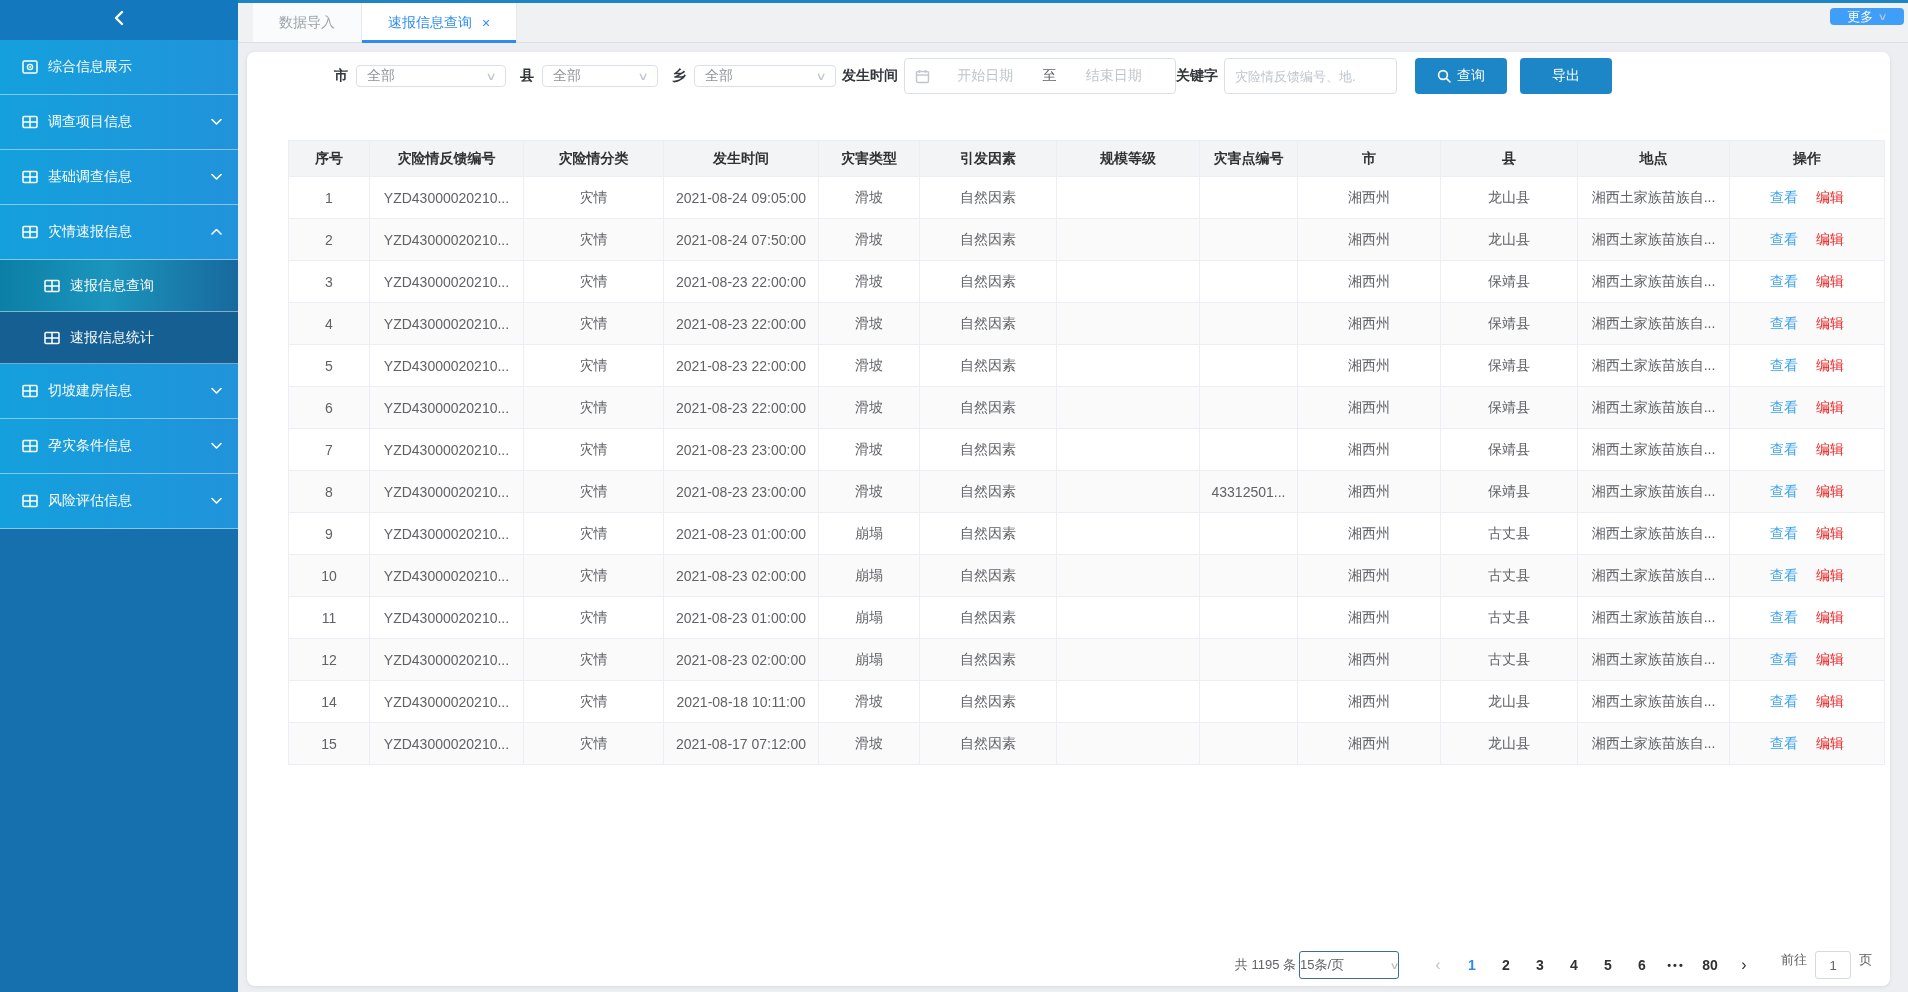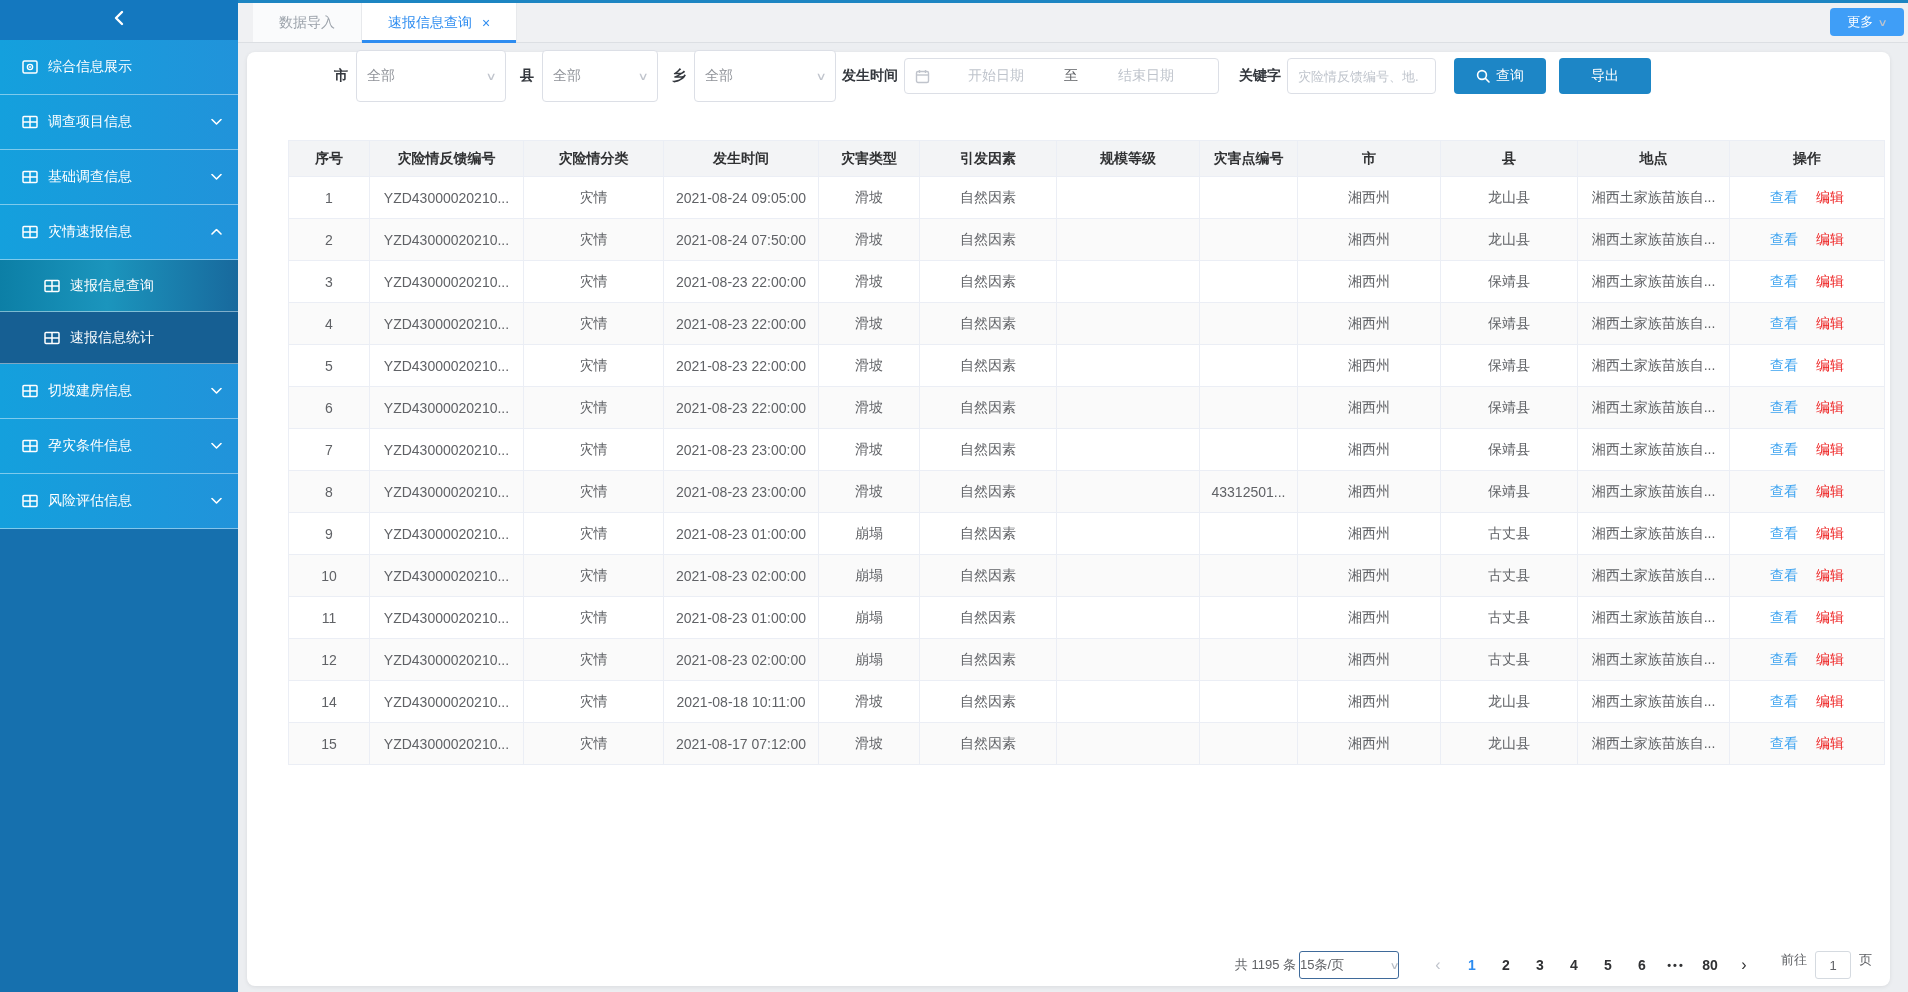--- a/index.html
+++ b/index.html
@@ -22,43 +22,43 @@
   
   .topstrip { position:absolute; left:238px; right:0; top:0; height:3px; background:#1d85c2; z-index:6; }
   .tabbar { position:absolute; left:238px; right:0; top:3px; height:40px; background:#f0f1f3;
             border-bottom:1px solid #dcdfe3; display:flex; align-items:stretch; z-index:5; }
   .tabs { display:flex; margin-left:15px; }
   .tab { display:flex; align-items:center; padding:0 26px; background:#fafbfc; border-right:1px solid #e7e9ec;
          font-size:14px; color:#9ca3ab; cursor:pointer; position:relative; }
   .tab.active { background:#ffffff; color:var(--accent); }
   .tab.active::after { content:""; position:absolute; left:0; right:0; bottom:-1px; height:3px; background:var(--accent); }
   .tab .tab-close { margin-left:10px; font-size:14px; line-height:1; color:var(--accent); cursor:pointer; }
-  .more-btn { position:absolute; right:4px; top:5px; width:74px; height:28px; background:#3f9ef7; color:#fff;
+  .more-btn { position:absolute; right:4px; top:5px; width:74px; height:17px; background:#3f9ef7; color:#fff;
               border:none; border-radius:4px; font-size:13px; cursor:pointer;
               display:flex; align-items:center; justify-content:center; gap:6px; font-family:inherit; }
   .more-btn .chev { font-size:10px; transform:scaleX(1.4); }
 
   
   .page { position:absolute; left:238px; right:0; top:43px; bottom:0; background:#eceef1; }
   .panel { position:absolute; left:9px; top:9px; width:1643px; height:934px; background:#fff;
            border-radius:8px; box-shadow:0 1px 4px rgba(0,0,0,.08); }
 
   
   .filters { position:absolute; left:87px; top:6px; height:36px; display:flex; align-items:center; }
   .f-label { font-size:14px; font-weight:700; color:#33373d; white-space:nowrap; }
-  .sel { height:52px; border:1px solid #dcdfe6; border-radius:4px; background:#fff; display:flex; align-items:center;
+  .sel { height:22px; border:1px solid #dcdfe6; border-radius:4px; background:#fff; display:flex; align-items:center;
          padding:0 10px; font-size:14px; color:#909399; cursor:pointer; justify-content:space-between; }
   .sel .chev, .datebox .sep ~ *, .chev { color:#c0c4cc; }
   .sel .chev { font-size:11px; transform:scaleX(1.4); }
   .datebox { height:36px; border:1px solid #dcdfe6; border-radius:4px; background:#fff; display:flex; align-items:center;
              padding:0 10px; font-size:14px; cursor:pointer; }
   .datebox .ph { flex:1; text-align:center; color:#bfc4cc; }
   .datebox .sep { color:#606266; padding:0 6px; }
   .kw-input { height:36px; border:1px solid #dcdfe6; border-radius:4px; padding:0 10px; font-size:13px;
-              color:#606266; width:149px; font-family:inherit; }
+              color:#606266; width:173px; font-family:inherit; }
   .kw-input::placeholder { color:#bfc4cc; }
   .btn { height:36px; border:none; border-radius:4px; background:var(--btn-blue); color:#fff; font-size:14px;
          cursor:pointer; display:flex; align-items:center; justify-content:center; gap:6px; width:92px; font-family:inherit; }
 
   
   .table-wrap { position:absolute; left:41px; top:88px; width:1596px; }
   table { border-collapse:collapse; table-layout:fixed; width:1596px; font-size:14px; }
   th, td { border:1px solid #ebeef5; text-align:center; overflow:hidden; white-space:nowrap; text-overflow:ellipsis; }
   th { height:36px; background:#f3f4f6; color:#303133; font-weight:700; }
   td { height:42px; color:#606266; }
@@ -253,21 +253,21 @@
         <span class="chev">∨</span>
       </div>
 
       <span class="f-label" style="margin-right:8px;">乡</span>
       <div class="sel" style="width:142px; margin-right:6px;">
         <span>全部</span>
         <span class="chev">∨</span>
       </div>
 
       <span class="f-label" style="margin-right:6px;">发生时间</span>
-      <div class="datebox" style="width:315px; margin-right:20px;">
+      <div class="datebox" style="width:272px; ">
         <span style="display:flex;margin-right:4px;">
           <svg width="15" height="15" viewBox="0 0 15 15">
               <rect x="1.5" y="2.5" width="12" height="11" rx="1.5" fill="none" stroke="#c0c4cc" stroke-width="1.4"></rect>
               <line x1="1.5" y1="6" x2="13.5" y2="6" stroke="#c0c4cc" stroke-width="1.4"></line>
               <line x1="4.5" y1="1" x2="4.5" y2="4" stroke="#c0c4cc" stroke-width="1.4"></line>
               <line x1="10.5" y1="1" x2="10.5" y2="4" stroke="#c0c4cc" stroke-width="1.4"></line>
             </svg>
         </span>
         <span class="ph">开始日期</span>
         <span class="sep">至</span>

